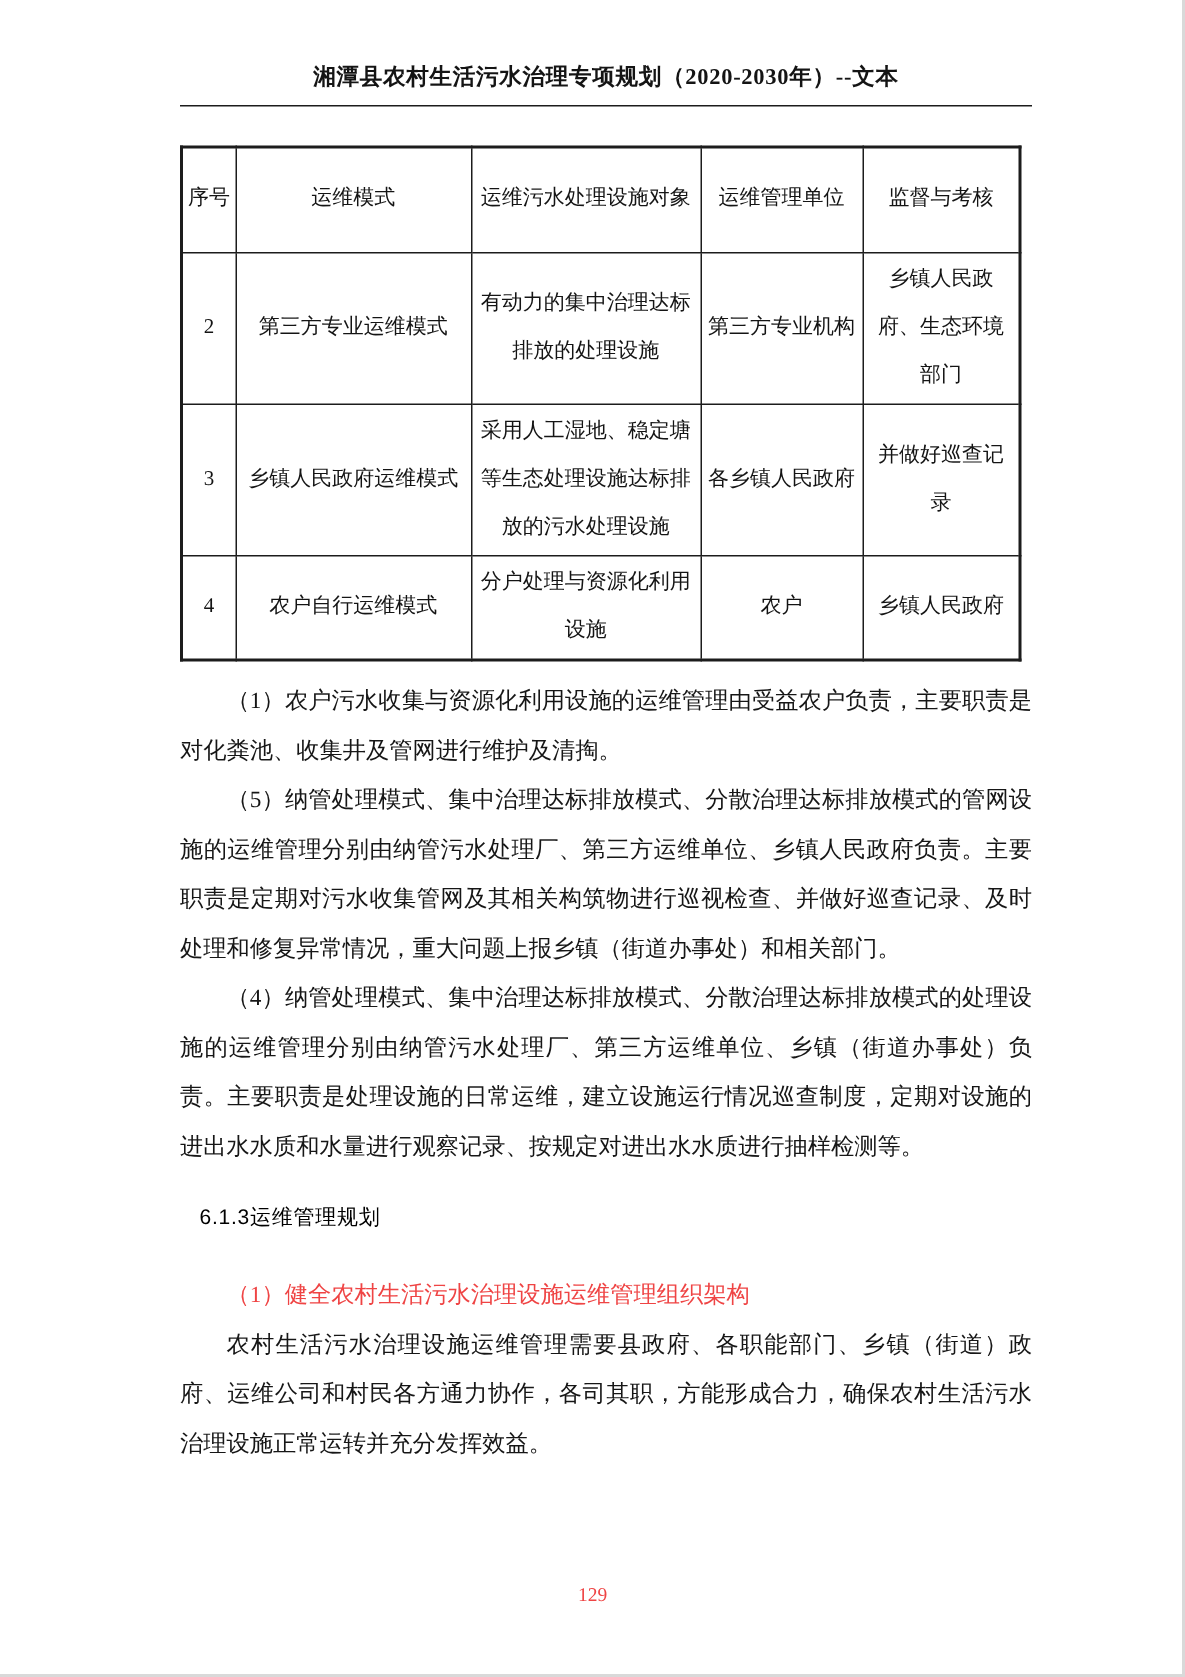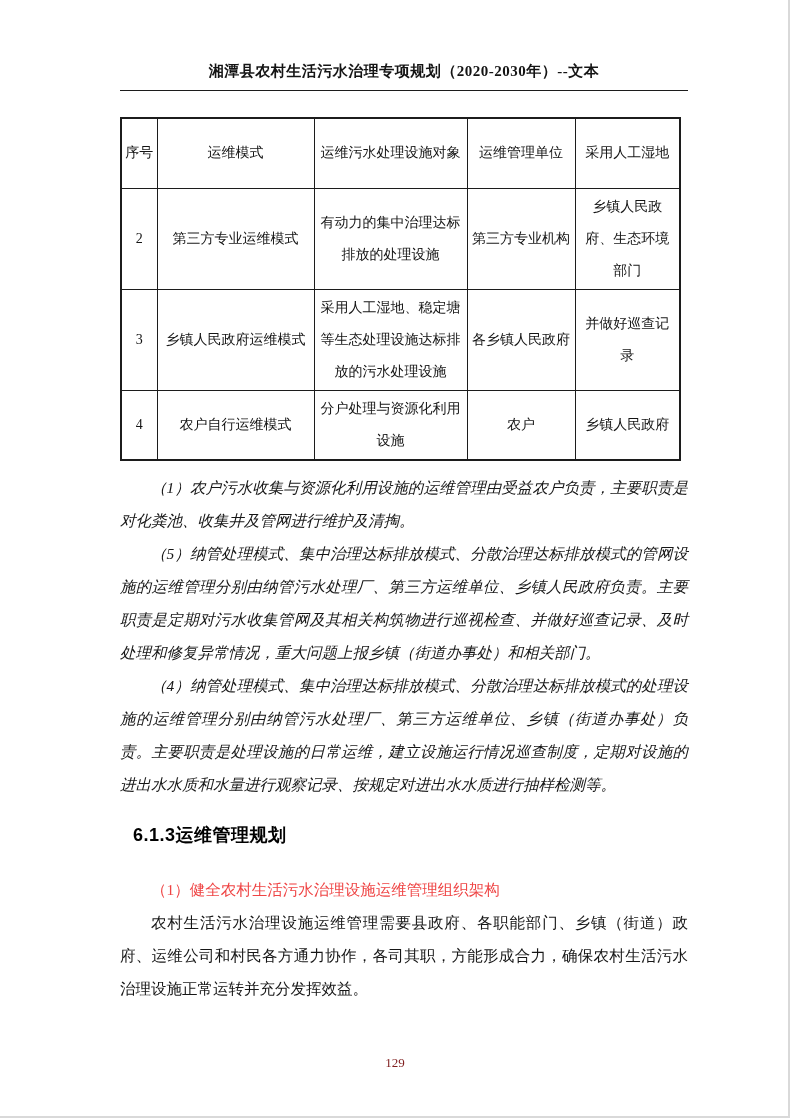--- a/index.html
+++ b/index.html
@@ -20,21 +20,20 @@
     top: 42px;
     width: 568px;
   }
   .doc-header-title {
     text-align: center;
     font-size: 15px;
     font-weight: 700;
     letter-spacing: 0.5px;
     padding-bottom: 9px;
     border-bottom: 1.5px solid #1c1c1c;
-    margin-top: 20px;
   }
   table.om-table {
     border-collapse: collapse;
     margin-top: 26px;
     width: 559px;
     table-layout: fixed;
     font-size: 14px;
   }
   table.om-table td, table.om-table th {
     border: 1px solid #1c1c1c;
@@ -48,52 +47,52 @@
   col.c0 { width: 36px; }
   col.c1 { width: 157px; }
   col.c2 { width: 153px; }
   col.c3 { width: 108px; }
   col.c4 { width: 105px; }
   td.c0cell { padding: 0 4px; }
   tr.hdr  { height: 70px; padding-left: 12px; }
   tr.r2   { height: 69px; }
   tr.r3   { height: 80px; }
   tr.r4   { height: 68px; }
-  .body-block { margin-top: 10px; font-style: italic; }
+  .body-block { margin-top: 10px; }
   p.body-para {
     font-size: 15.5px;
     line-height: 33px;
     text-align: justify;
     text-indent: 2em;
     color: #161616;
   }
   h2.section-heading {
     font-family: "Liberation Sans", "DejaVu Sans", sans-serif;
-    font-size: 18px;
-    font-weight: 700;
+    font-size: 14px;
+    font-weight: 400;
     color: #000;
     margin-top: 22px;
     margin-bottom: 26px;
     padding-left: 13px;
     letter-spacing: 0.5px;
   }
   p.sub-item {
     font-size: 15.5px;
     line-height: 33px;
     text-indent: 2em;
     color: #ef4444;
   }
   .page-number {
     position: absolute;
     bottom: 47px;
     left: 0;
     width: 100%;
     text-align: center;
     font-size: 13px;
-    color: #7f1d1d;
+    color: #ef4444;
   }
 </style>
 </head>
 <body>
 
 <div class="page">
   <div class="content">
 
     <div class="doc-header-title">湘潭县农村生活污水治理专项规划（2020-2030年）--文本</div>
 
@@ -104,21 +103,21 @@
           <col class="c2">
           <col class="c3">
           <col class="c4">
       </colgroup>
       <tbody>
         <tr class="hdr">
           <td class="c0cell">序号</td>
           <td>运维模式</td>
           <td>运维污水处理设施对象</td>
           <td>运维管理单位</td>
-          <td>采用人工湿地</td>
+          <td>监督与考核</td>
         </tr>
         <tr class="r2">
           <td class="c0cell">2</td>
           <td>第三方专业运维模式</td>
           <td>有动力的集中治理达标排放的处理设施</td>
           <td>第三方专业机构</td>
           <td>乡镇人民政府、生态环境部门</td>
         </tr>
         <tr class="r3">
           <td class="c0cell">3</td>

